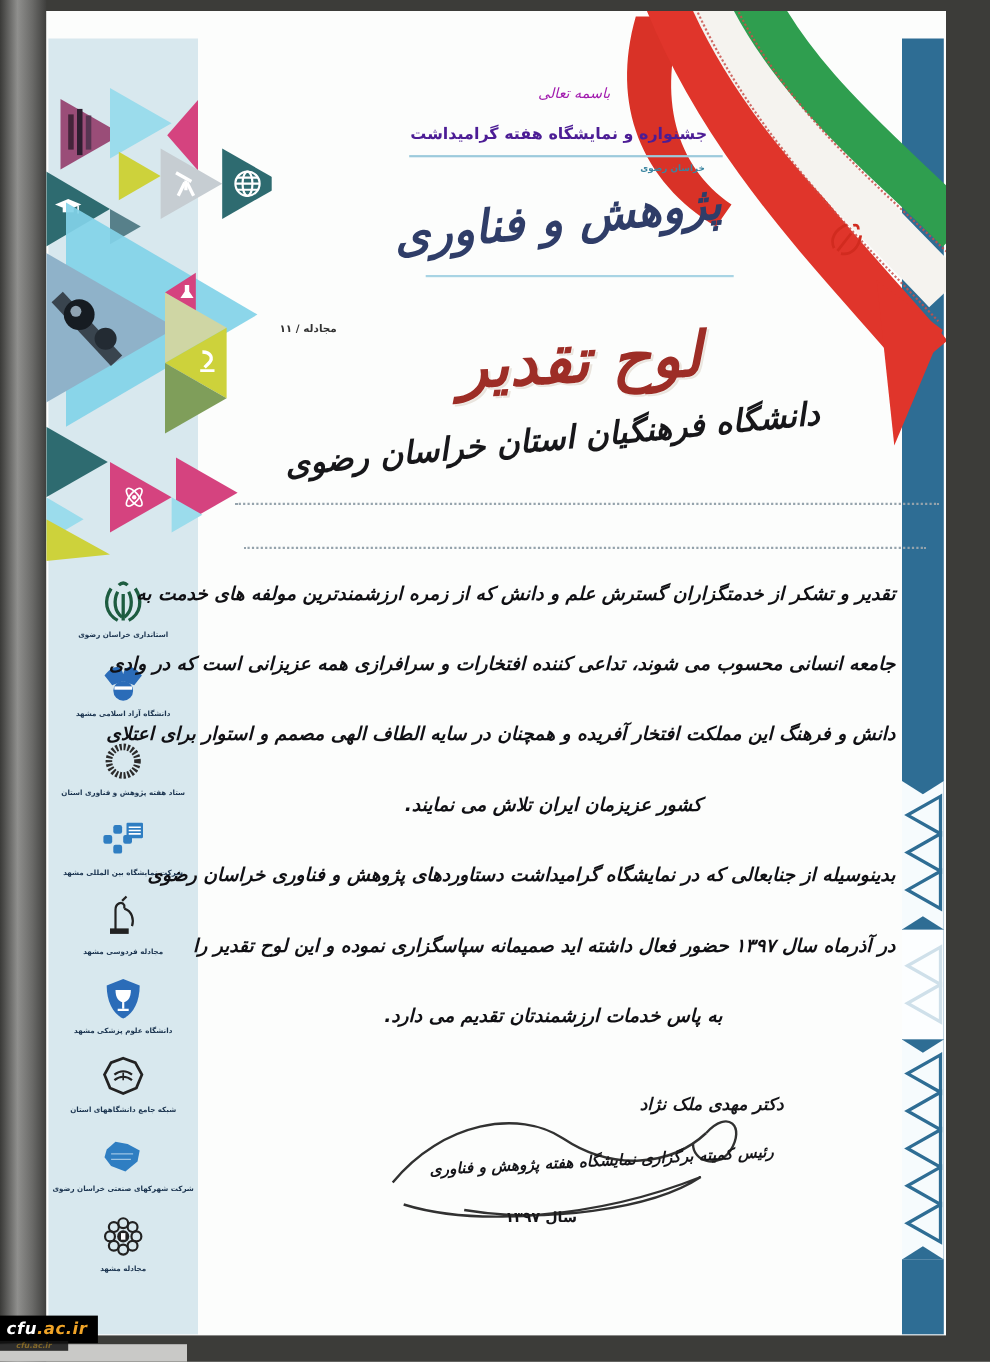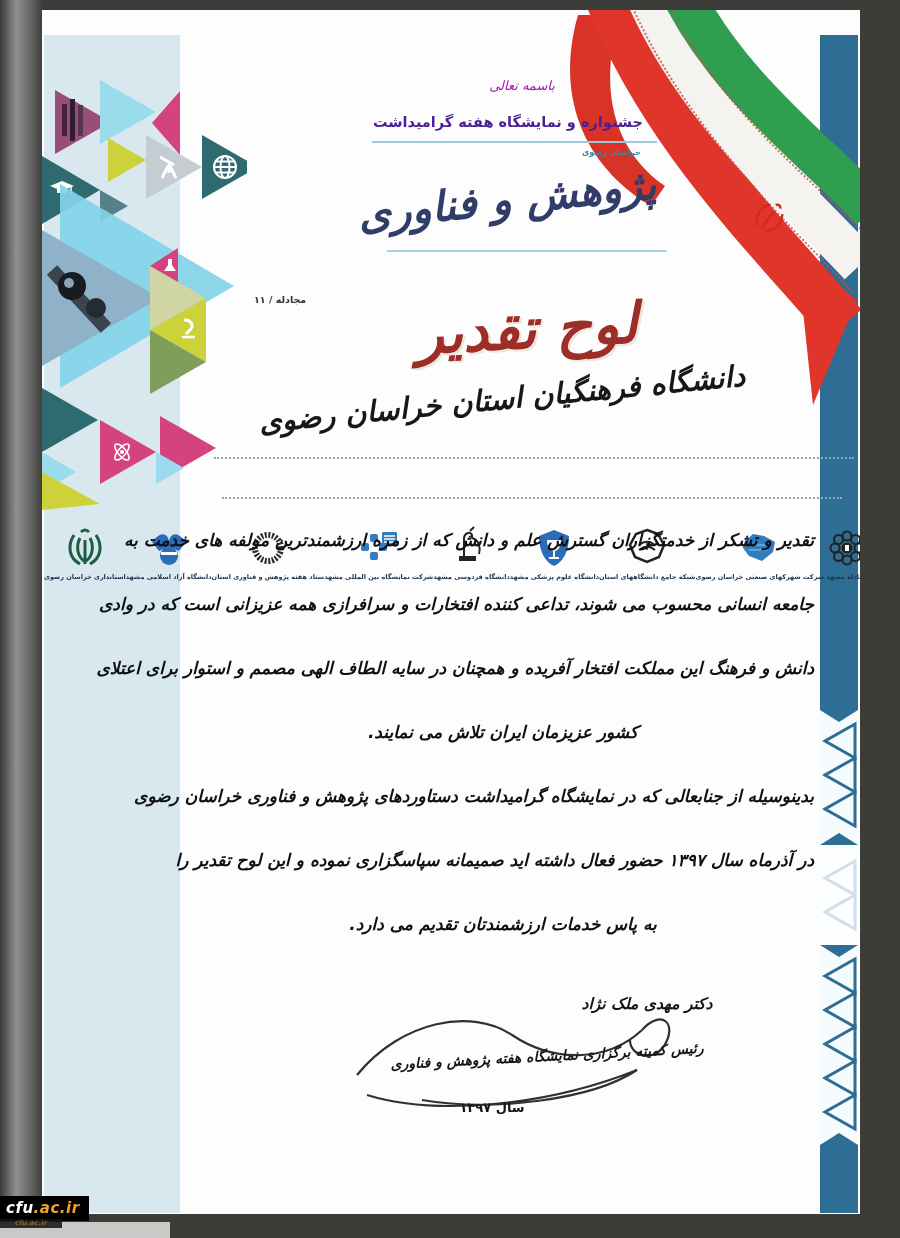--- a/index.html
+++ b/index.html
@@ -8,21 +8,21 @@
     background:#3c3c39;
     font-family:"DejaVu Sans",sans-serif;
   }
   .left-shadow{position:absolute;left:0;top:0;width:42px;height:1238px;
     background:linear-gradient(90deg,#3a3a38 0%,#8f8f8d 38%,#6a6a68 70%,#3f3f3d 100%);}
   .corner-light{position:absolute;left:0;top:1222px;width:170px;height:16px;background:#c9c9c7;}
   .paper{position:absolute;left:42px;top:10px;width:818px;height:1204px;
     background:#fcfdfc;overflow:hidden;}
   
   .side-band{position:absolute;left:2px;top:25px;width:136px;height:1178px;background:#d8e8ee;}
-  .logo-col{position:absolute;left:2px;top:515px;width:136px;display:flex;flex-direction:row;align-items:center;}
+  .logo-col{position:absolute;left:2px;top:515px;width:136px;display:flex;flex-direction:column;align-items:center;}
   .logo-item{display:flex;flex-direction:column;align-items:center;margin-bottom:16px;}
   .logo-item svg{display:block;}
   .logo-caption{font-size:6.5px;font-weight:bold;color:#1c3550;margin-top:2px;direction:rtl;text-align:center;white-space:nowrap;}
   
   .right-band{position:absolute;left:778px;top:25px;width:38px;height:1178px;background:#2e6d94;}
   .right-band .pat{position:absolute;left:0;}
   
   .fa{direction:rtl;}
   .bismillah{position:absolute;left:400px;top:68px;width:160px;text-align:center;
     font-size:13px;font-style:italic;color:#a21caf;}
@@ -206,21 +206,21 @@
     </div>
     <div class="logo-item">
       <svg width="46" height="46">
         <g stroke="#222" stroke-width="2" fill="none">
           <path d="M16,34 L16,14 C16,8 22,6 24,10 L24,13"></path>
           <path d="M24,13 C31,15 33,23 31,29"></path>
           <path d="M22,6 L26,2"></path>
         </g>
         <rect x="11" y="31" width="17" height="5" fill="#222"></rect>
       </svg>
-      <div class="logo-caption">دانشگاه فردوسی مشهد</div>
+      <div class="logo-caption">مجادله فردوسی مشهد</div>
     </div>
     <div class="logo-item">
       <svg width="46" height="46">
         <path d="M23,5 L38,11 C38,26 32,37 23,41 C14,37 8,26 8,11 Z" fill="#2b6cb8"></path>
         <path d="M16,15 H30 C30,22 27,26 23,26 C19,26 16,22 16,15 Z" fill="#fff"></path>
         <line x1="23" y1="26" x2="23" y2="32" stroke="#fff" stroke-width="2"></line>
         <line x1="18" y1="33" x2="28" y2="33" stroke="#fff" stroke-width="2"></line>
       </svg>
       <div class="logo-caption">دانشگاه علوم پزشکی مشهد</div>
     </div>

